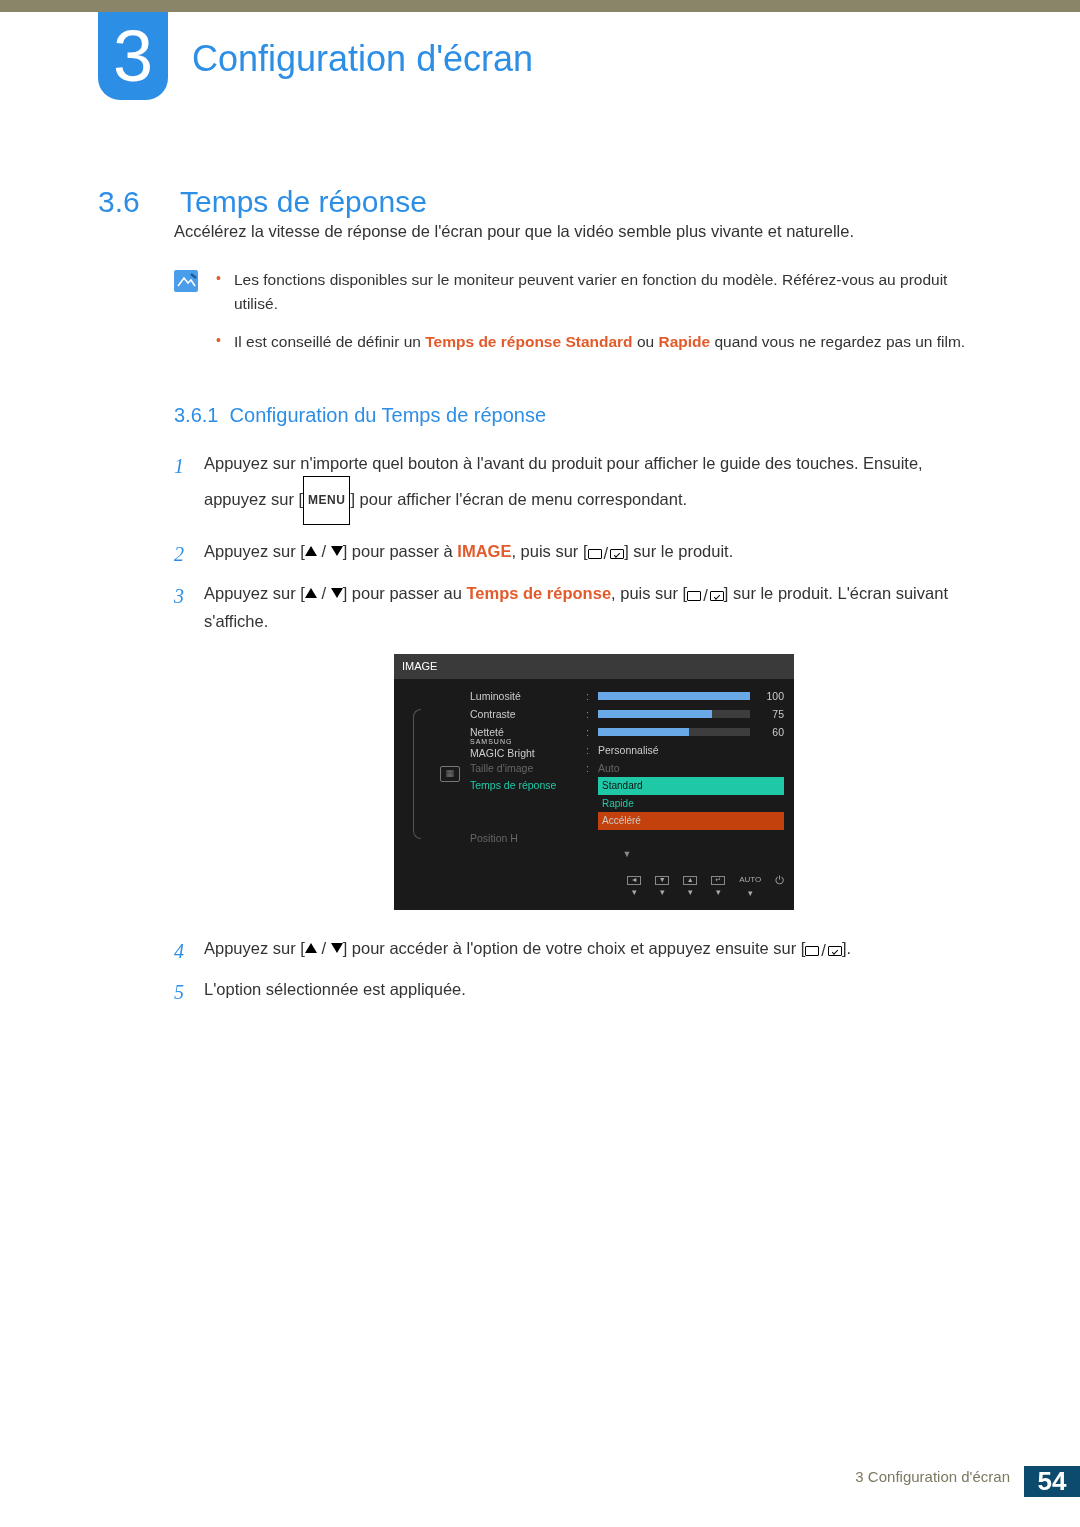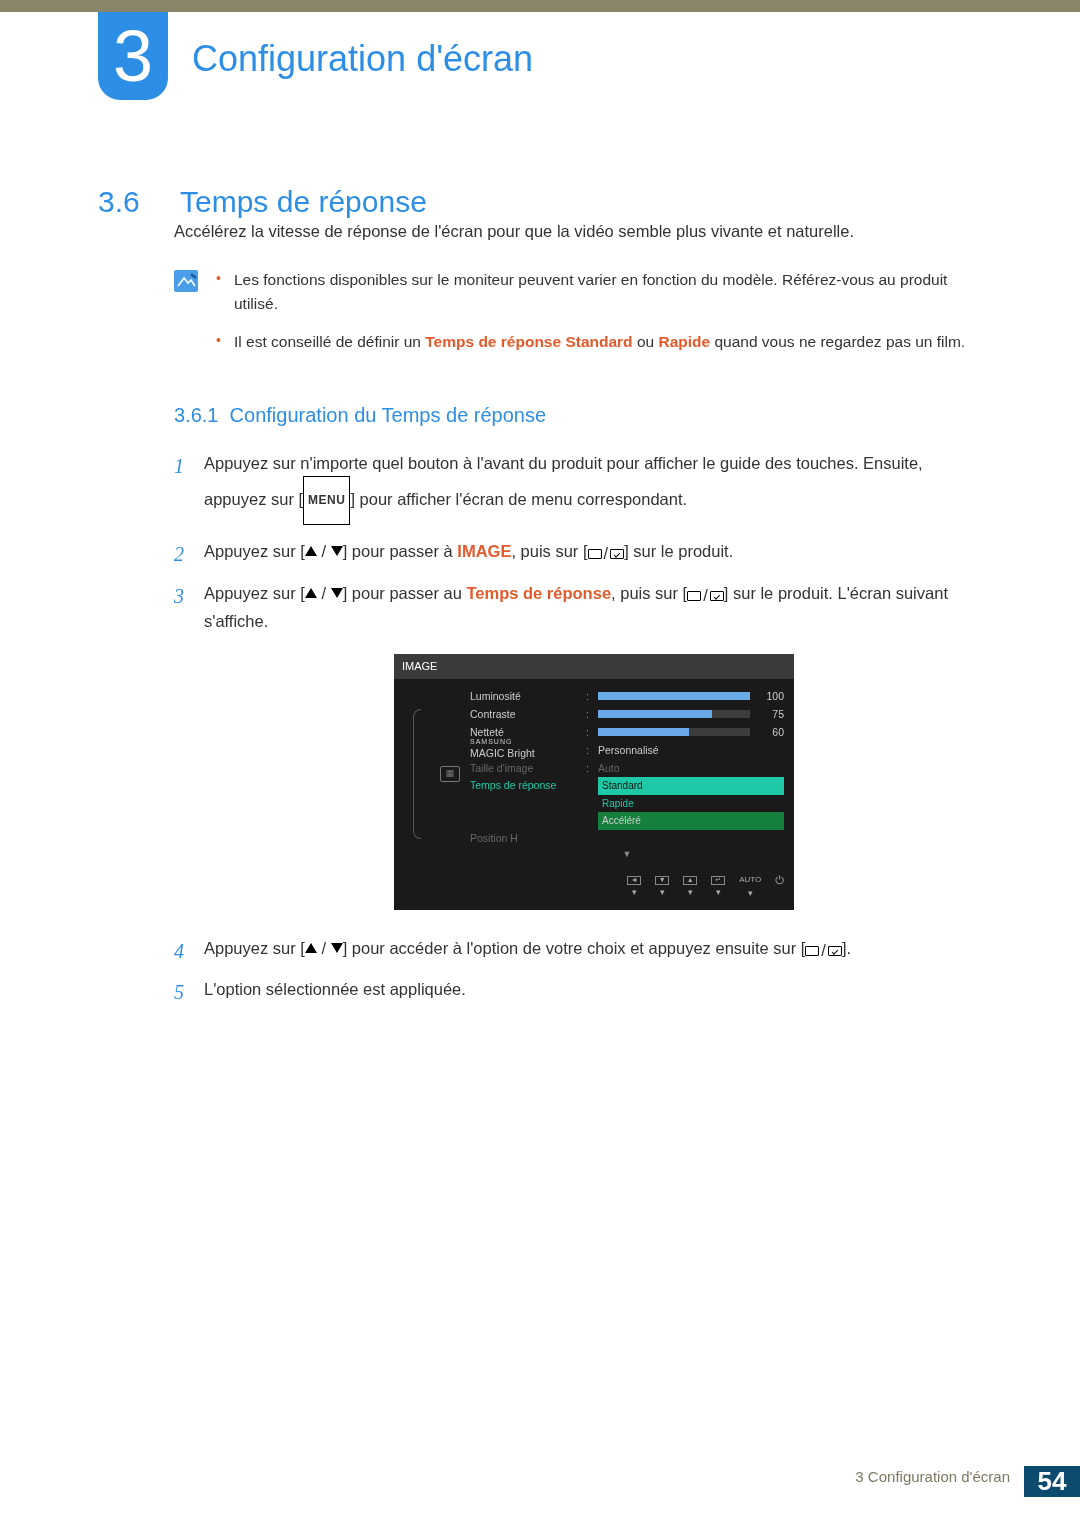--- a/index.html
+++ b/index.html
@@ -196,21 +196,21 @@
   .osd-label.dim{color:#666;}
   .osd-colon{color:#888;width:6px;}
   .osd-bar{flex:1;height:8px;background:#3d3d3d;position:relative;}
   .osd-bar-fill{position:absolute;left:0;top:0;bottom:0;background:#6aa9e8;}
   .osd-val{width:28px;text-align:right;color:#ccc;font-size:10.5px;}
   .osd-text{color:#ccc;font-size:10.5px;}
   .osd-text.dim{color:#666;}
   .osd-dropdown{flex:1;}
   .osd-opt{font-size:10px;padding:1px 4px;color:#666;}
   .osd-opt.sel{background:#1fc9a7;color:#111;}
-  .osd-opt.hi{background:#15803d;color:#ccc;}
+  .osd-opt.hi{background:#c2410c;color:#ccc;}
   .osd-footer{
     display:flex;justify-content:flex-end;gap:14px;padding:4px 10px 6px;
     color:#aaa;font-size:9px;align-items:center;
   }
   .osd-ftr-item{display:flex;flex-direction:column;align-items:center;gap:1px;}
   .osd-ftr-icon{width:14px;height:9px;border:1px solid #888;font-size:7px;display:flex;align-items:center;justify-content:center;}
   .footer {
     position:absolute;
     bottom:30px;
     right:0;

